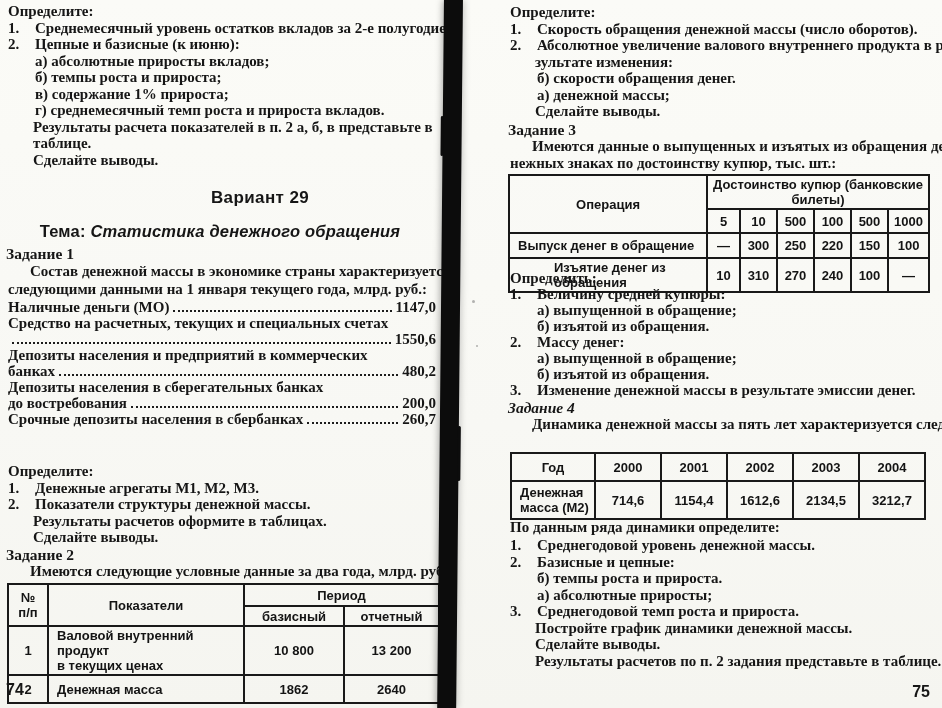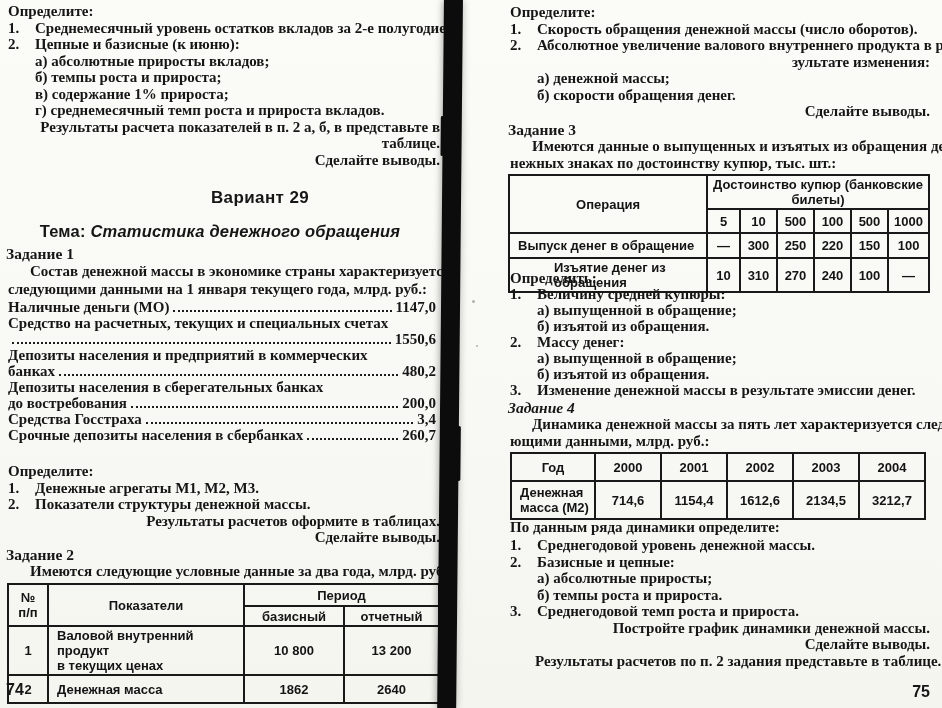--- a/index.html
+++ b/index.html
@@ -23,21 +23,21 @@
   }
   .spine:before{content:"";position:absolute;left:-2px;top:120px;width:3px;height:40px;background:#0c0c0c;border-radius:2px;}
   .spine:after{content:"";position:absolute;right:-2px;top:430px;width:3px;height:55px;background:#0c0c0c;border-radius:2px;}
 
   .abs{position:absolute;}
 
   .ln{font:700 15px/16.5px "Liberation Serif","DejaVu Serif",serif;white-space:nowrap;}
   .nrow{display:flex;}
   .nnum{flex:0 0 27px;}
   .sub{padding-left:27px;}
-  .note{padding-left:25px;text-align:right;}
+  .note{padding-left:25px;}
   .ind{text-indent:22px;}
 
   .h-variant{font:700 17px/20px "Liberation Sans","DejaVu Sans",sans-serif;text-align:center;letter-spacing:.4px;padding-left:40px;}
   .h-theme{font:700 16.5px/20px "Liberation Sans","DejaVu Sans",sans-serif;text-align:center;letter-spacing:.2px;}
   .h-theme em{font-style:italic;}
   .h-task{font:700 15.5px/17px "Liberation Serif","DejaVu Serif",serif;}
 
   
   .mrow{display:flex;align-items:flex-end;font:700 15px/16px "Liberation Serif","DejaVu Serif",serif;}
   .mlbl{white-space:nowrap;}
@@ -108,25 +108,20 @@
     <div class="mrow">
       <span class="mlbl">банках</span>
       <span class="dots"></span>
       <span class="mval">480,2</span>
     </div>
     <div class="mline">Депозиты населения в сберегательных банках</div>
     <div class="mrow">
       <span class="mlbl">до востребования</span>
       <span class="dots"></span>
       <span class="mval">200,0</span>
-    </div>
-    <div class="mrow">
-      <span class="mlbl">Средства Госстраха</span>
-      <span class="dots"></span>
-      <span class="mval">3,4</span>
     </div>
     <div class="mrow">
       <span class="mlbl">Срочные депозиты населения в сбербанках</span>
       <span class="dots"></span>
       <span class="mval">260,7</span>
     </div>
   </div>
 
   <div class="abs" style="top:463px;left:8px;right:6px;">
     <div class="ln">Определите:</div>
@@ -196,22 +191,22 @@
     <div class="ln">Определите:</div>
     <div class="ln nrow">
       <span class="nnum">1.</span>
       <span>Скорость обращения денежной массы (число оборотов).</span>
     </div>
     <div class="ln nrow">
       <span class="nnum">2.</span>
       <span>Абсолютное увеличение валового внутреннего продукта в ре-</span>
     </div>
     <div class="ln note">зультате изменения:</div>
+    <div class="ln sub">б) скорости обращения денег.</div>
     <div class="ln sub">а) денежной массы;</div>
-    <div class="ln sub">б) скорости обращения денег.</div>
     <div class="ln note">Сделайте выводы.</div>
   </div>
 
   <div class="abs h-task" style="top:121px;left:40px;">Задание 3</div>
   <div class="abs" style="top:138px;left:42px;right:12px;">
     <div class="ln ind">Имеются данные о выпущенных и изъятых из обращения де-</div>
     <div class="ln">нежных знаках по достоинству купюр, тыс. шт.:</div>
   </div>
 
   <table class="abs" style="top:174px;left:40px;width:420px;">
@@ -274,21 +269,20 @@
     <div class="ln sub" style="line-height:16px;">б) изъятой из обращения.</div>
     <div class="ln nrow" style="line-height:16px;">
       <span class="nnum">3.</span>
       <span>Изменение денежной массы в результате эмиссии денег.</span>
     </div>
   </div>
 
   <div class="abs h-task" style="top:399px;left:40px;font-style:italic;">Задание 4</div>
   <div class="abs" style="top:416px;left:42px;right:12px;">
     <div class="ln ind">Динамика денежной массы за пять лет характеризуется следу-</div>
-    <div class="ln">ющими данными, млрд. руб.:</div>
   </div>
 
   <table class="abs" style="top:452px;left:42px;width:414px;">
     <colgroup>
         <col style="width:84px">
         <col style="width:66px">
         <col style="width:66px">
         <col style="width:66px">
         <col style="width:66px">
         <col style="width:66px">
@@ -320,22 +314,22 @@
 
   <div class="abs" style="top:537px;left:42px;right:12px;">
     <div class="ln nrow">
       <span class="nnum">1.</span>
       <span>Среднегодовой уровень денежной массы.</span>
     </div>
     <div class="ln nrow">
       <span class="nnum">2.</span>
       <span>Базисные и цепные:</span>
     </div>
+    <div class="ln sub">б) темпы роста и прироста.</div>
     <div class="ln sub">а) абсолютные приросты;</div>
-    <div class="ln sub">б) темпы роста и прироста.</div>
     <div class="ln nrow">
       <span class="nnum">3.</span>
       <span>Среднегодовой темп роста и прироста.</span>
     </div>
     <div class="ln note">Постройте график динамики денежной массы.</div>
     <div class="ln note">Сделайте выводы.</div>
     <div class="ln note">Результаты расчетов по п. 2 задания представьте в таблице.</div>
   </div>
 
   <div class="abs pagenum" style="top:683px;right:12px;">75</div>

